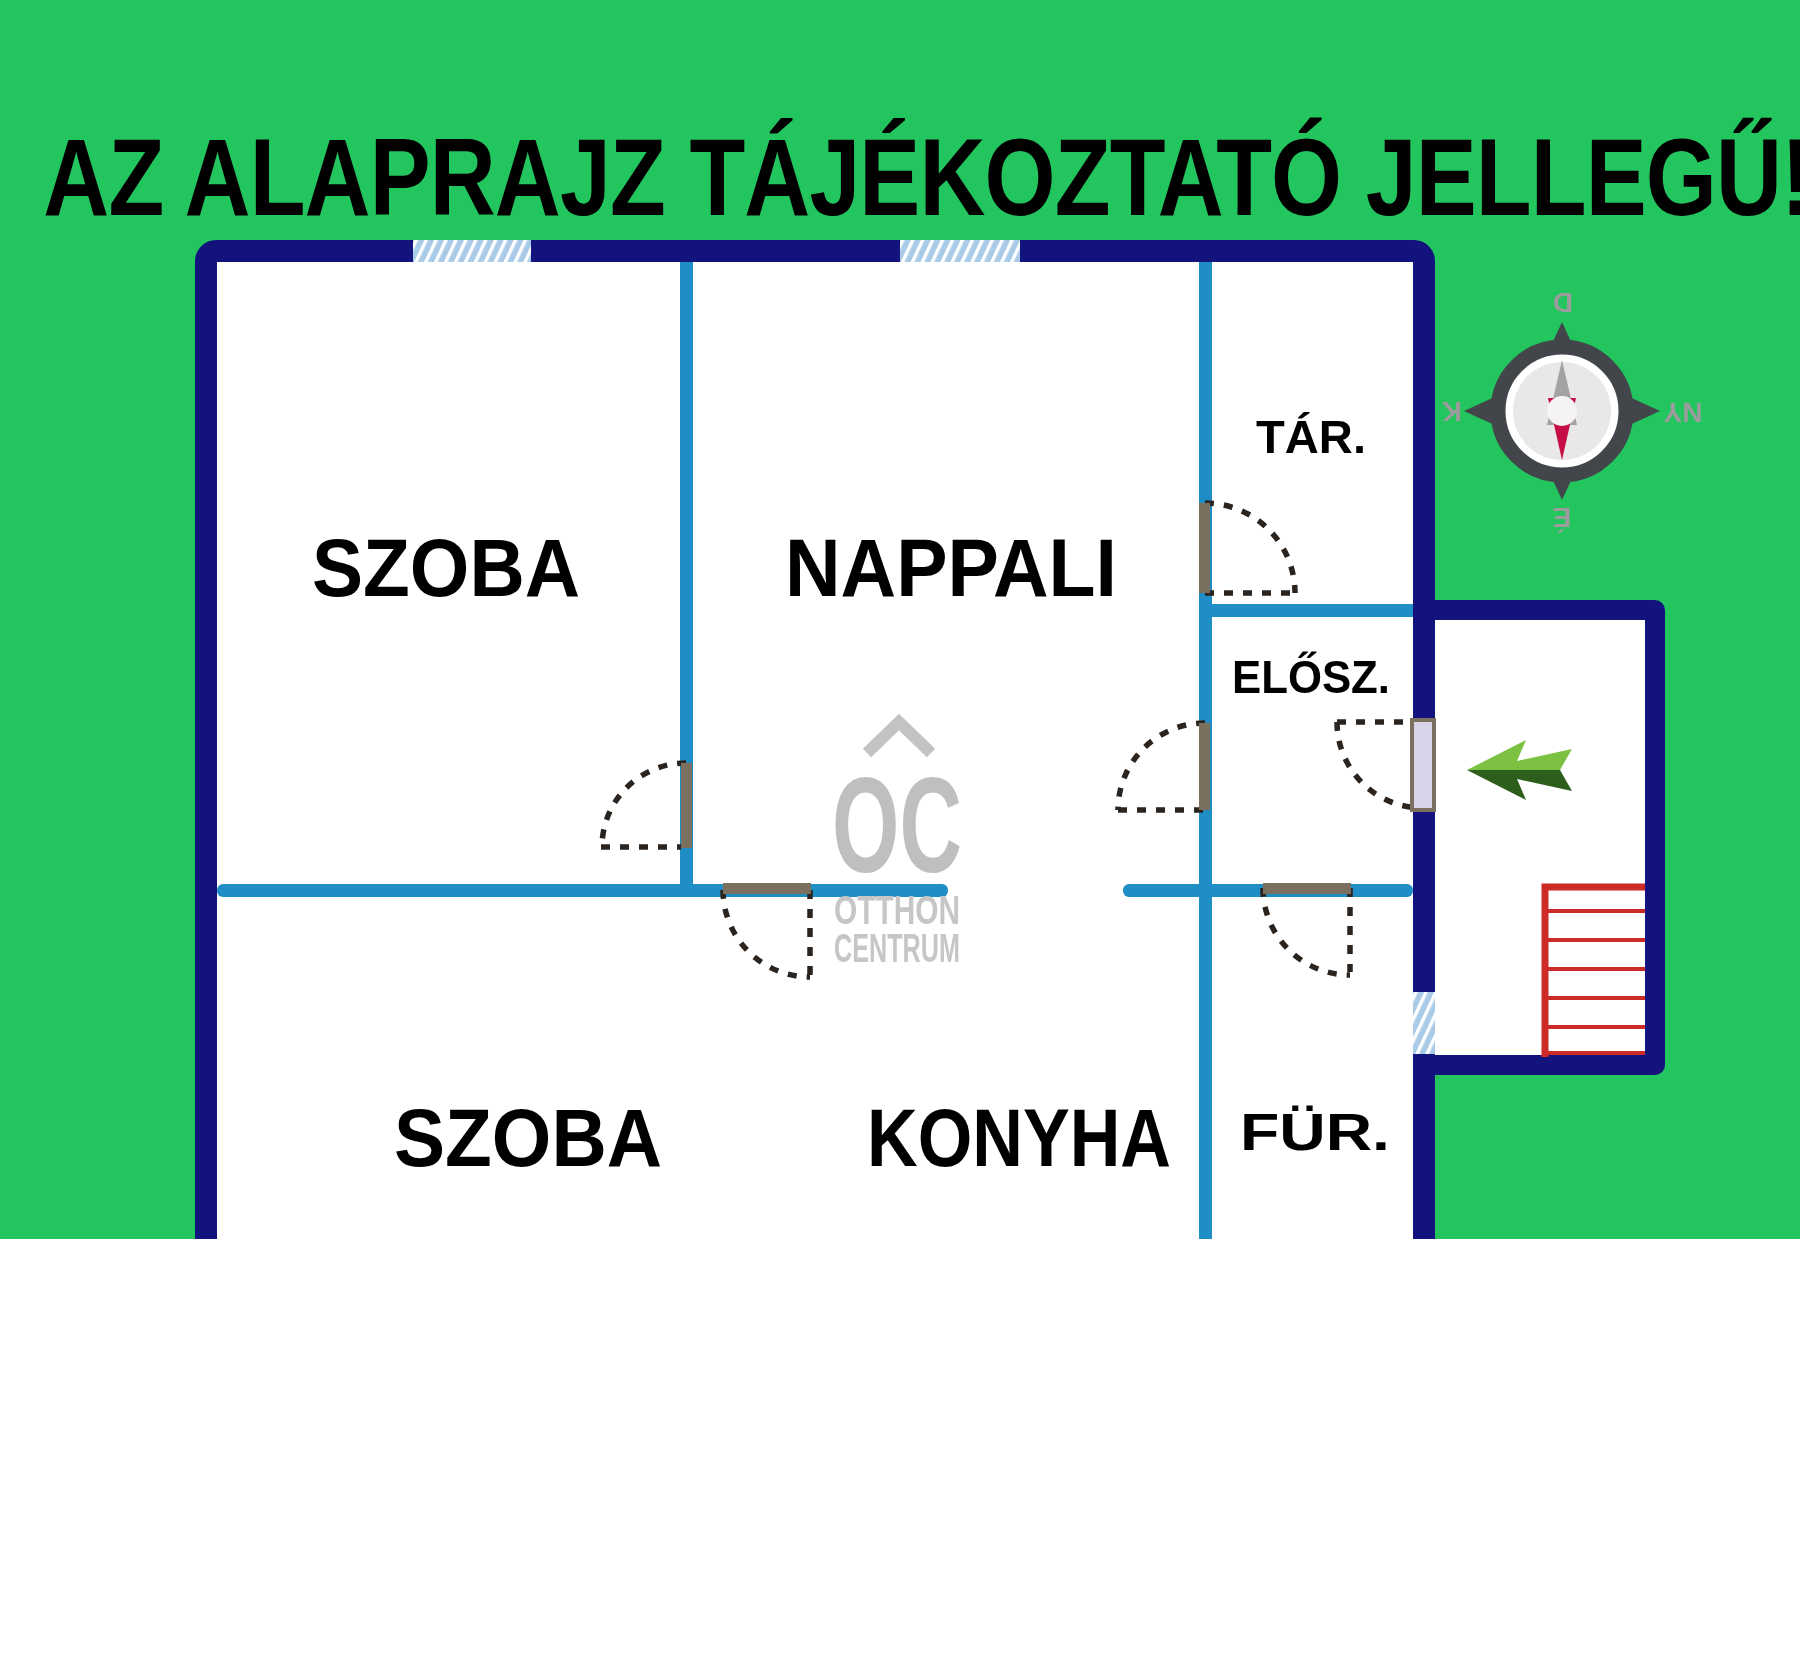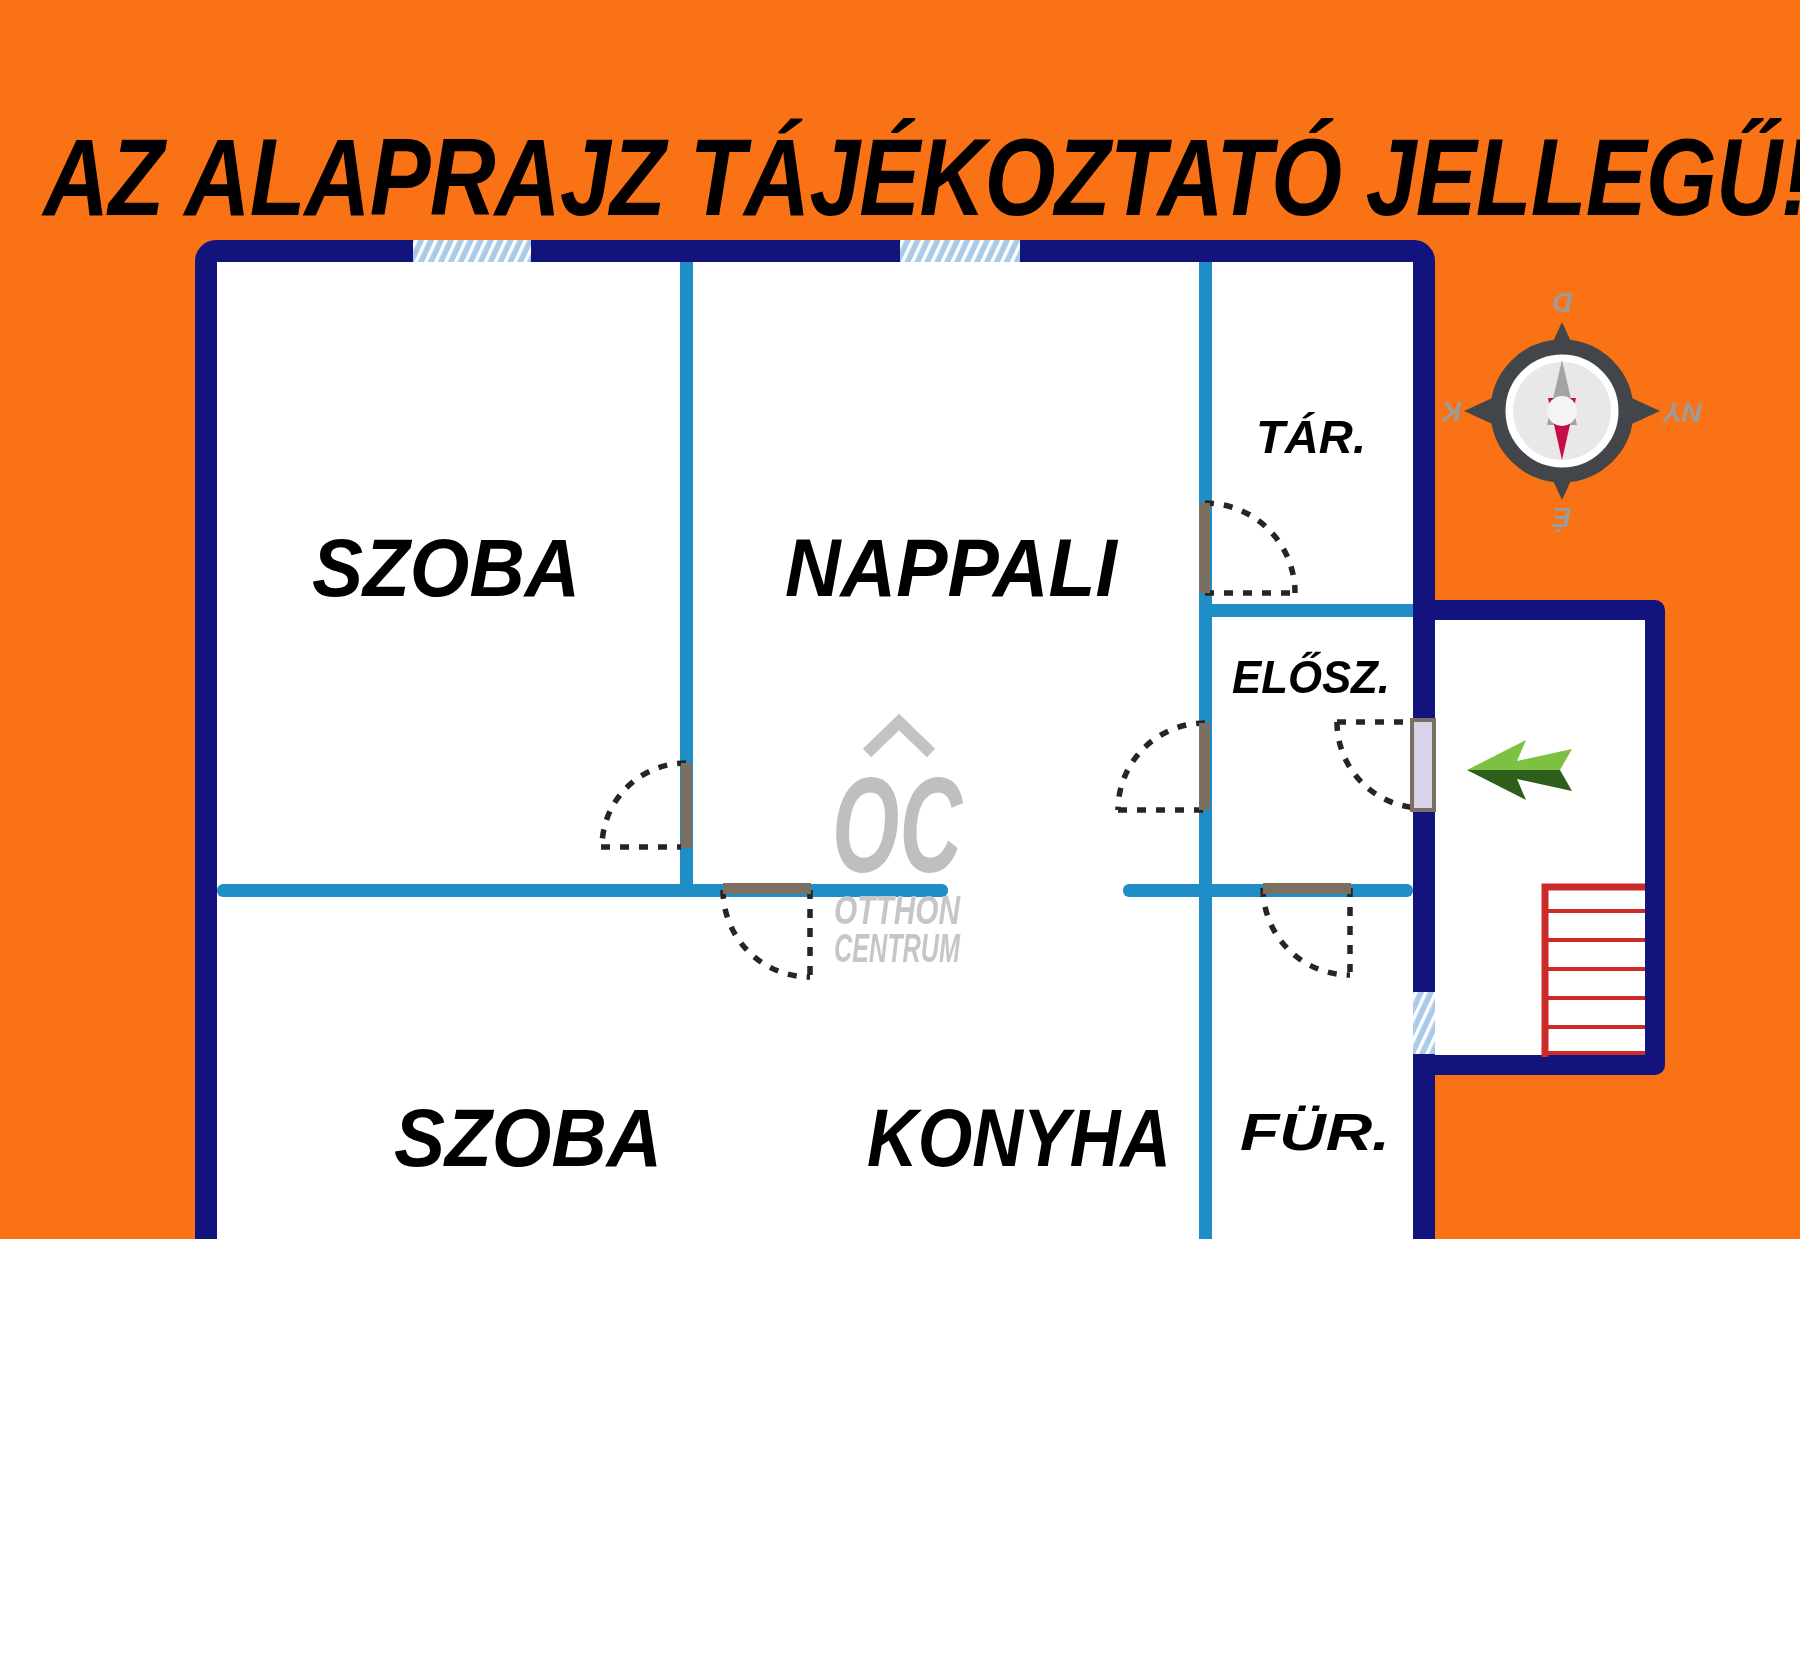--- a/index.html
+++ b/index.html
@@ -1,23 +1,22 @@
 <!DOCTYPE html>
 <html><head>
 <meta charset="utf-8">
 <style>
   html,body{margin:0;padding:0;background:#ffffff;}
   .page{
     position:relative;
     width:1800px;
     height:1239px;
-    background:#f97316;
+    background:#22c55e;
     font-family:"Liberation Sans", sans-serif;
     overflow:hidden;
-    font-style:italic;
   }
   .disclaimer{
     position:absolute;
     top:122px;
     left:927px;
     transform:translateX(-50%) scaleX(0.83);
     font-size:110px;
     line-height:1;
     font-weight:bold;
     color:#000;

